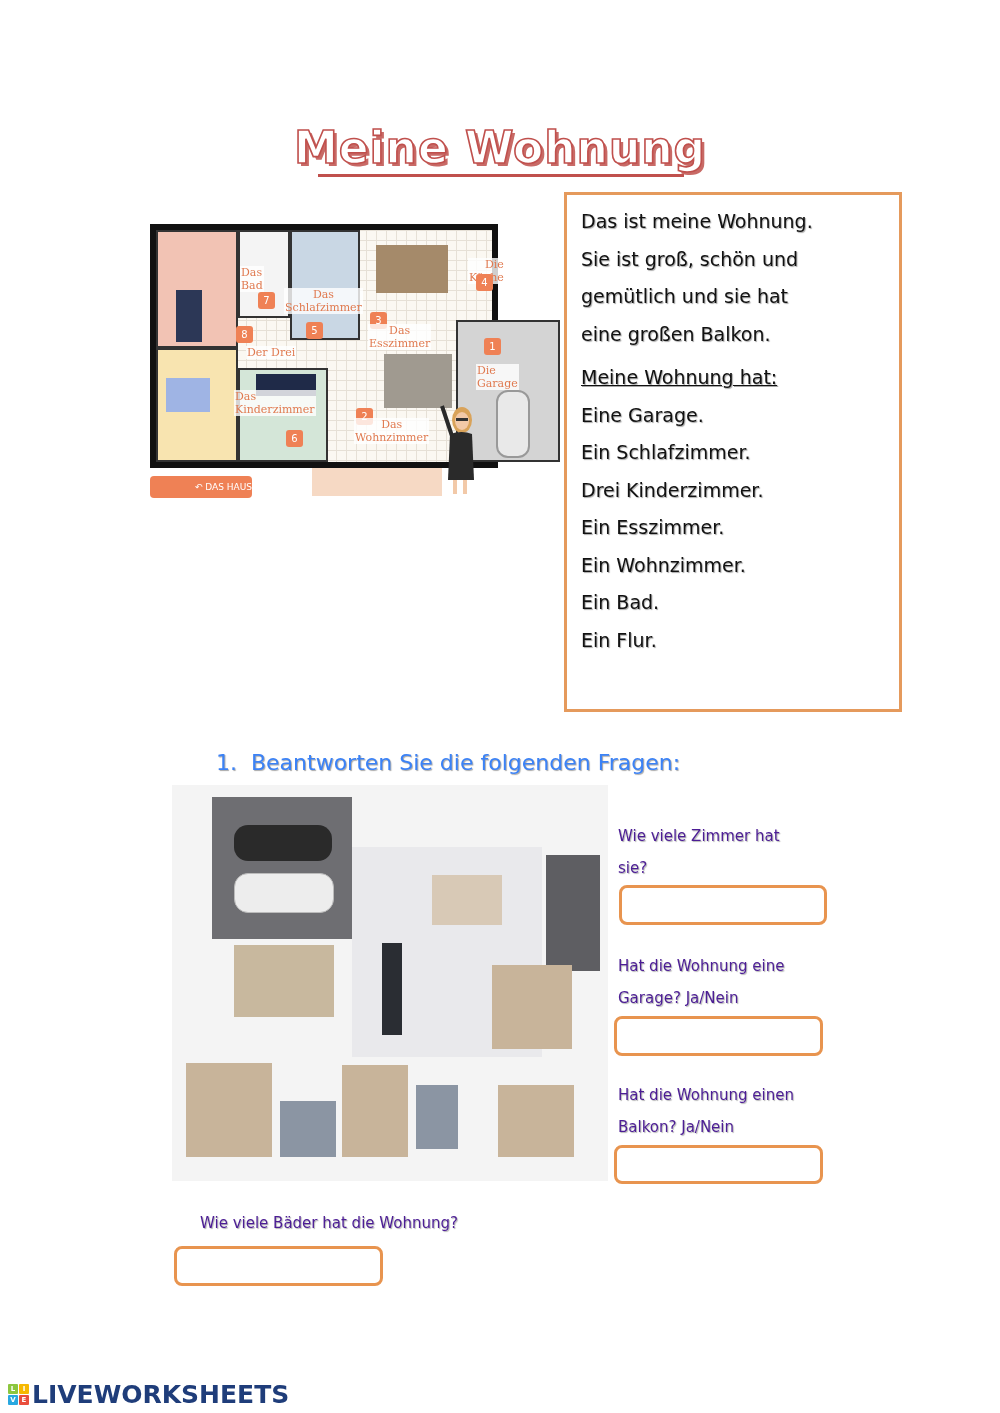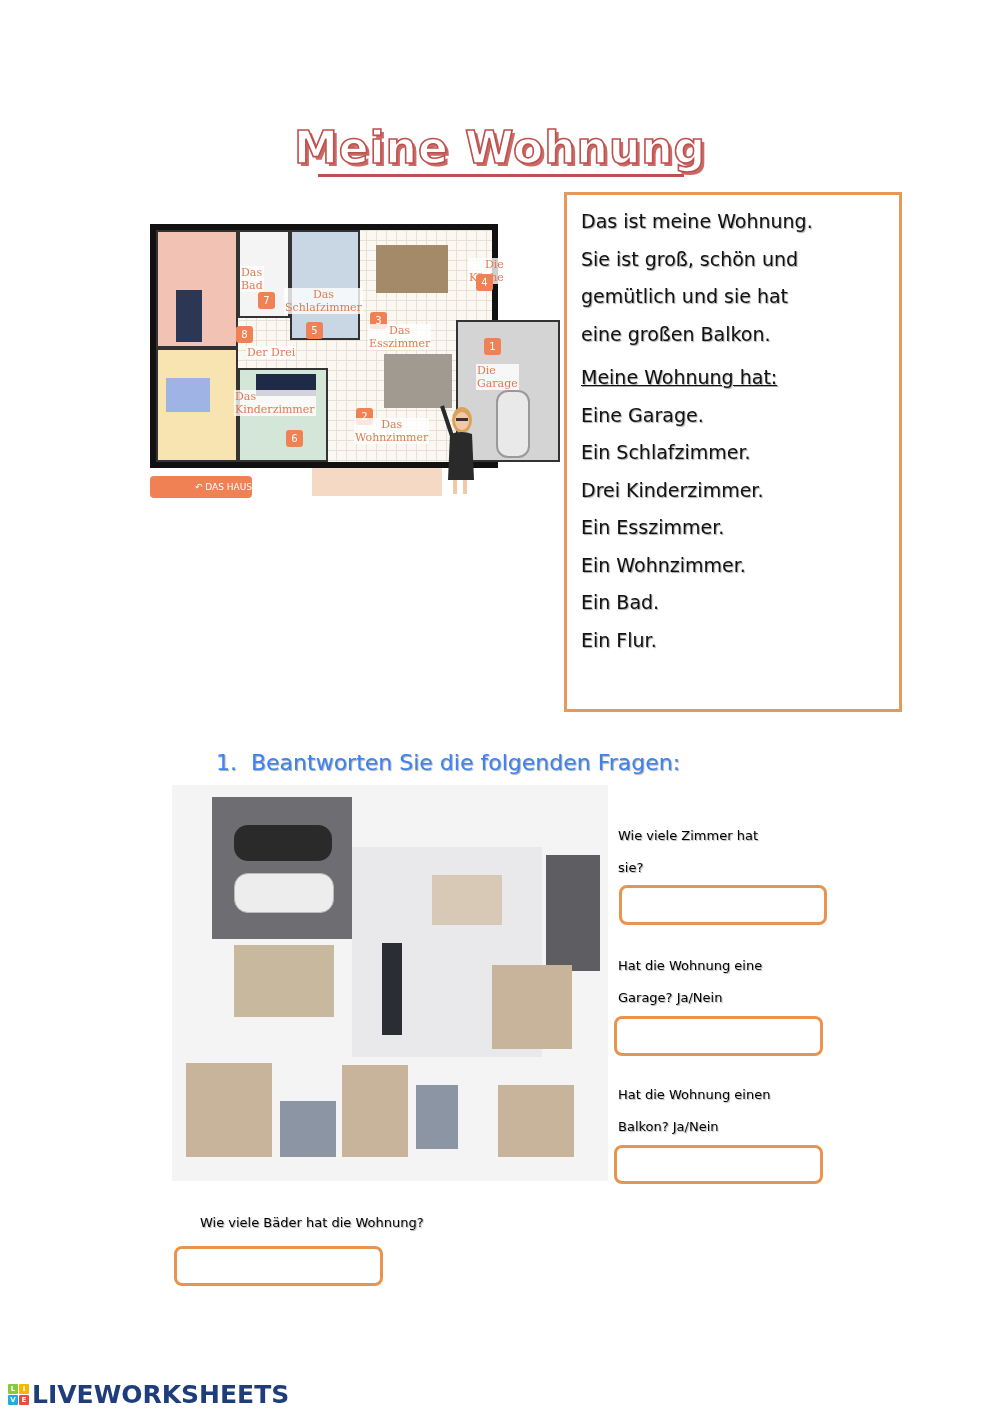--- a/index.html
+++ b/index.html
@@ -23,21 +23,21 @@
 
   
   .infobox { left:564px; top:192px; width:338px; height:520px; border:3px solid #e59a5c; box-sizing:border-box; padding:8px 14px; }
   .info-line { font-size:19px; line-height:37.5px; color:#111; text-shadow:1px 1px 1px rgba(0,0,0,0.35); white-space:nowrap; }
   .info-gap { height:6px; }
   .info-head { text-decoration:underline; }
 
   
   .qhead { left:174px; top:750px; font-size:22px; color:#3b82f6; text-shadow:1px 1px 1px rgba(0,0,0,0.35);margin-left:42px; }
   .plan3d { left:172px; top:785px; width:436px; height:396px; background:#f4f4f4; }
-  .q { font-size:13px; line-height:32px; color:#000000; text-shadow:1px 1px 1px rgba(0,0,0,0.3); }
+  .q { font-size:15px; line-height:32px; color:#4c1d95; text-shadow:1px 1px 1px rgba(0,0,0,0.3); }
   .answer { position:absolute; box-sizing:border-box; border:3px solid #e8944f; border-radius:8px; background:#fff; font-size:14px; padding:0 8px; outline:none; }
 
   .logo { left:8px; top:1380px; font-family:"DejaVu Sans", sans-serif; font-weight:bold; font-size:25px; color:#1f3d7a; letter-spacing:0px; display:flex; align-items:center; }
   .logo-mark { display:grid; grid-template-columns:10px 10px; grid-template-rows:10px 10px; gap:1px; margin-right:3px; }
   .logo-mark span { display:block; font-size:7px; color:#fff; text-align:center; line-height:10px; border-radius:1px; }
 </style>
 </head>
 <body>
 
 <div class="abs title">Meine Wohnung</div>

